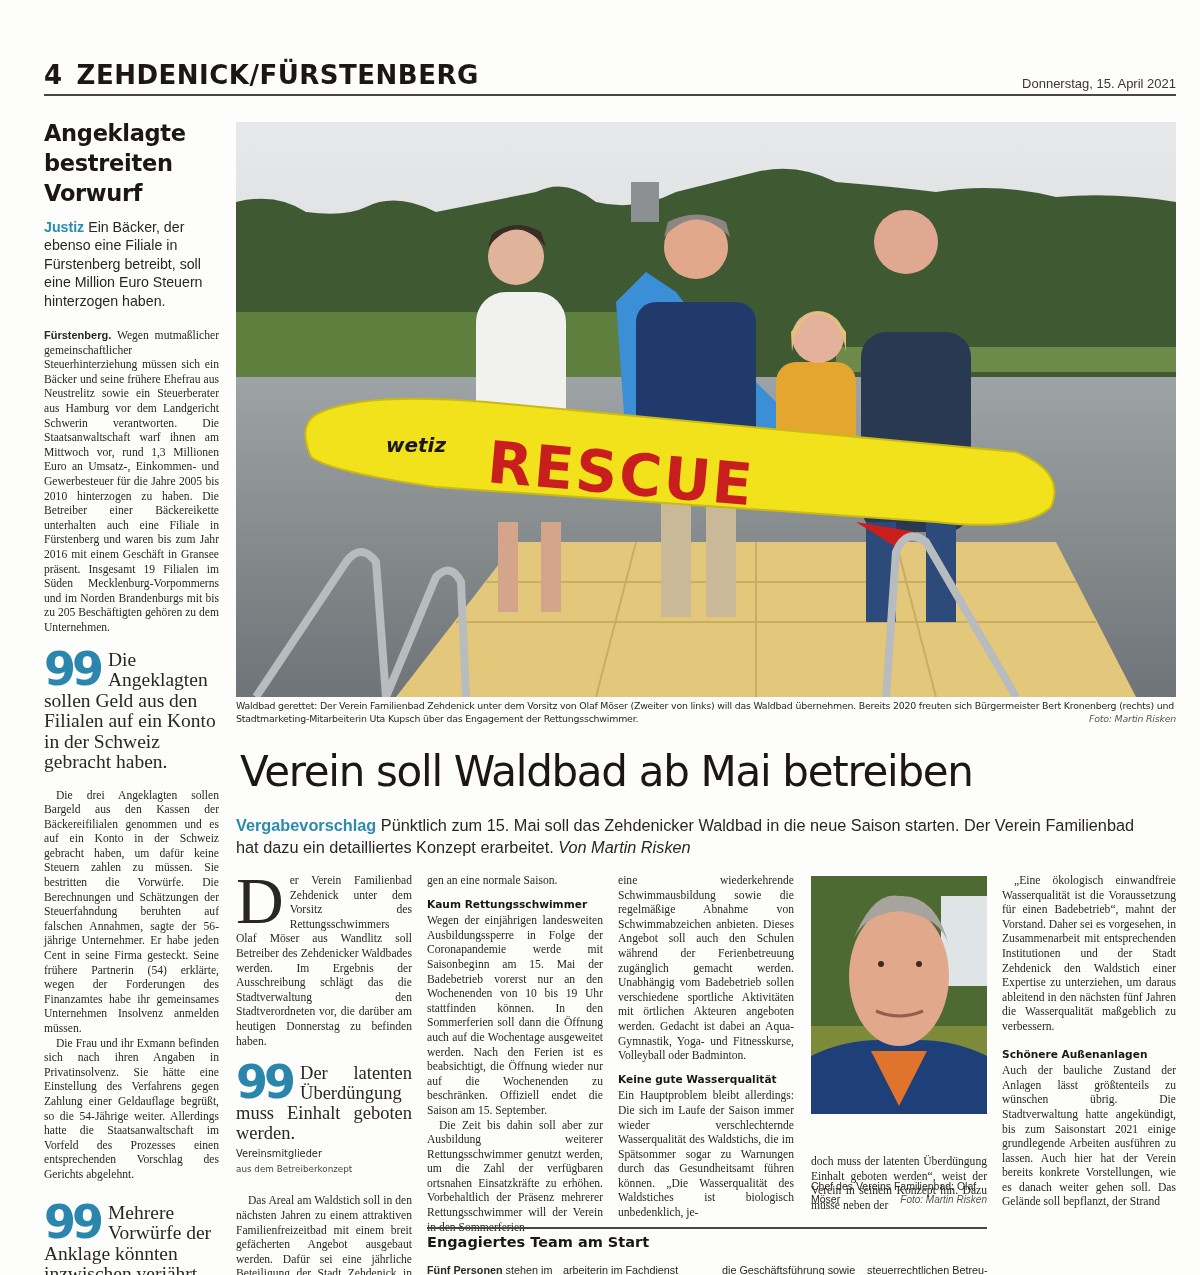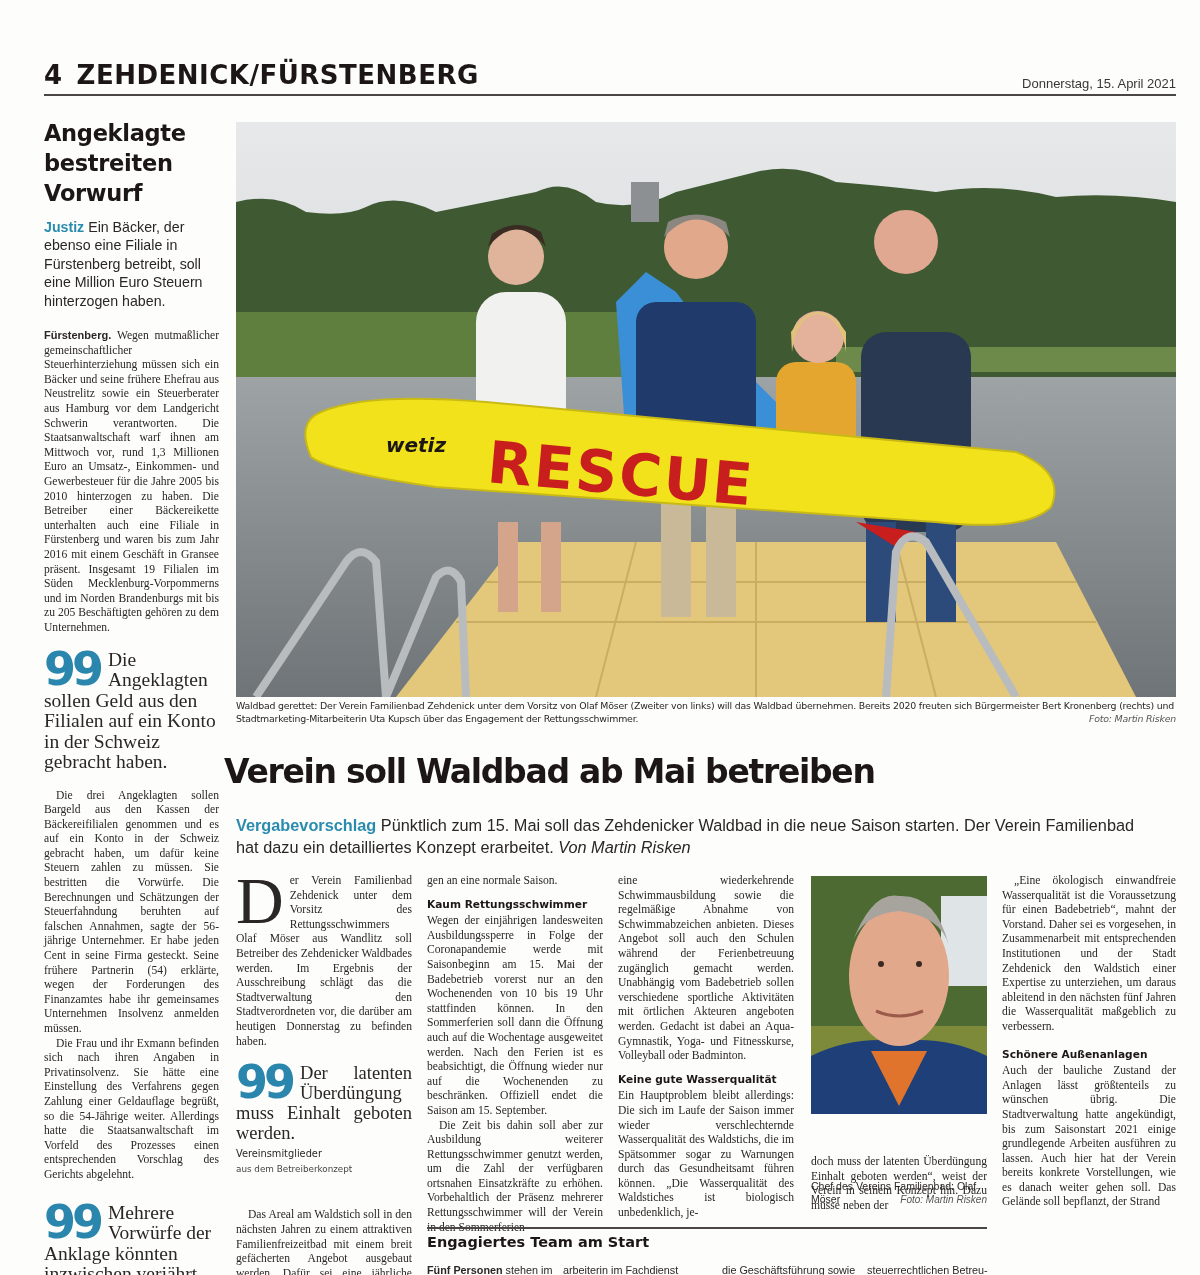--- a/index.html
+++ b/index.html
@@ -25,35 +25,35 @@
 
   .pullquote { margin-top: 14px; font-family: "Liberation Serif", serif; font-size: 19.5px; line-height: 20.5px; color: #2a2624; }
   .pullquote .qmark { float: left; font-family: "DejaVu Sans", sans-serif; font-weight: bold; color: #2a86ad; font-size: 46px; line-height: 34px; height: 28px; margin-right: 8px; margin-top: 2px; letter-spacing: -4px; }
 
   
   .main-photo { position: absolute; left: 236px; top: 122px; width: 940px; height: 575px; overflow: hidden; background: #c9cdcc; }
   .caption { position: absolute; left: 236px; top: 699px; width: 940px; font-family: "DejaVu Sans", sans-serif; font-size: 9.4px; line-height: 13px; color: #2a2624; letter-spacing: -0.2px; }
   .caption .credit { position: absolute; right: 0; bottom: 0; font-style: italic; color: #555; }
 
   
-  .main-headline { position: absolute; left: 224px; top: 744px; font-family: "DejaVu Sans", sans-serif; font-weight: bold; font-size: 33px; letter-spacing: -1.3px; color: #1c1715; line-height: 56px; }
+  .main-headline { position: absolute; left: 240px; top: 744px; font-family: "DejaVu Sans", sans-serif; font-weight: normal; font-size: 42px; letter-spacing: -1.3px; color: #1c1715; line-height: 56px; }
   .main-teaser { position: absolute; left: 236px; top: 814px; width: 920px; font-family: "Liberation Sans", sans-serif; font-size: 16.3px; line-height: 22px; color: #2a2624; }
   .main-teaser .byline { font-style: italic; }
 
   
   .col { position: absolute; top: 874px; width: 176px; }
   .col1 { left: 236px; }
   .col2 { left: 427px; }
   .col3 { left: 618px; }
   .col5 { left: 1002px; width: 174px; }
   .dropcap { float: left; font-family: "Liberation Serif", serif; font-size: 66px; line-height: 50px; margin: 2px 6px 0 0; height: 50px; }
   .subhead { font-family: "DejaVu Sans", sans-serif; font-weight: bold; font-size: 10.6px; margin: 8px 0 3px; color: #1c1715; }
   .pq2 { margin-top: 14px; font-size: 18.5px; line-height: 20px; }
   .pq-attr-name { font-family: "DejaVu Sans", sans-serif; font-weight: normal; font-size: 9.8px; margin-top: 4px; }
-  .pq-attr-src { font-family: "DejaVu Sans", sans-serif; font-size: 8.8px; color: #444; margin-bottom: 32px; }
+  .pq-attr-src { font-family: "DejaVu Sans", sans-serif; font-size: 8.8px; color: #444; margin-bottom: 18px; }
 
   
   .portrait { position: absolute; left: 811px; top: 876px; width: 176px; height: 238px; overflow: hidden; background: #3d5a2a; }
   .portrait-caption { position: absolute; left: 811px; top: 1180px; width: 176px; font-family: "Liberation Sans", sans-serif; font-size: 10.5px; line-height: 13px; color: #2a2624; }
   .portrait-caption .credit { font-style: italic; color: #555; float: right; font-size: 10px; }
   .col4-text { position: absolute; left: 811px; top: 1155px; width: 176px; }
 
   
   .box-rule { position: absolute; left: 427px; top: 1227px; width: 560px; height: 2px; background: #4a4644; }
   .box-title { position: absolute; left: 427px; top: 1234px; font-family: "DejaVu Sans", sans-serif; font-weight: bold; font-size: 14.5px; color: #1c1715; }

